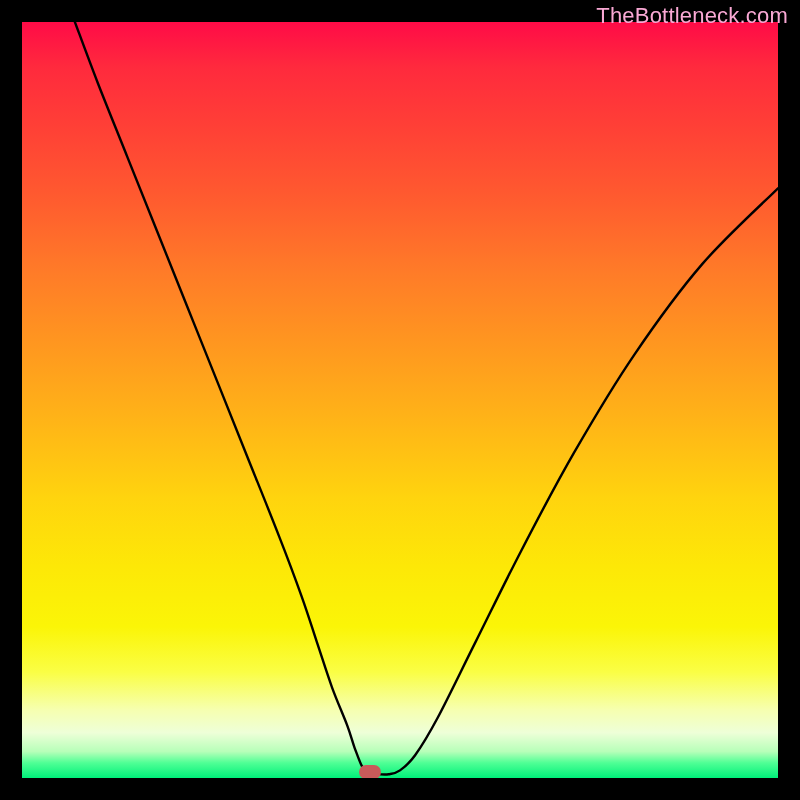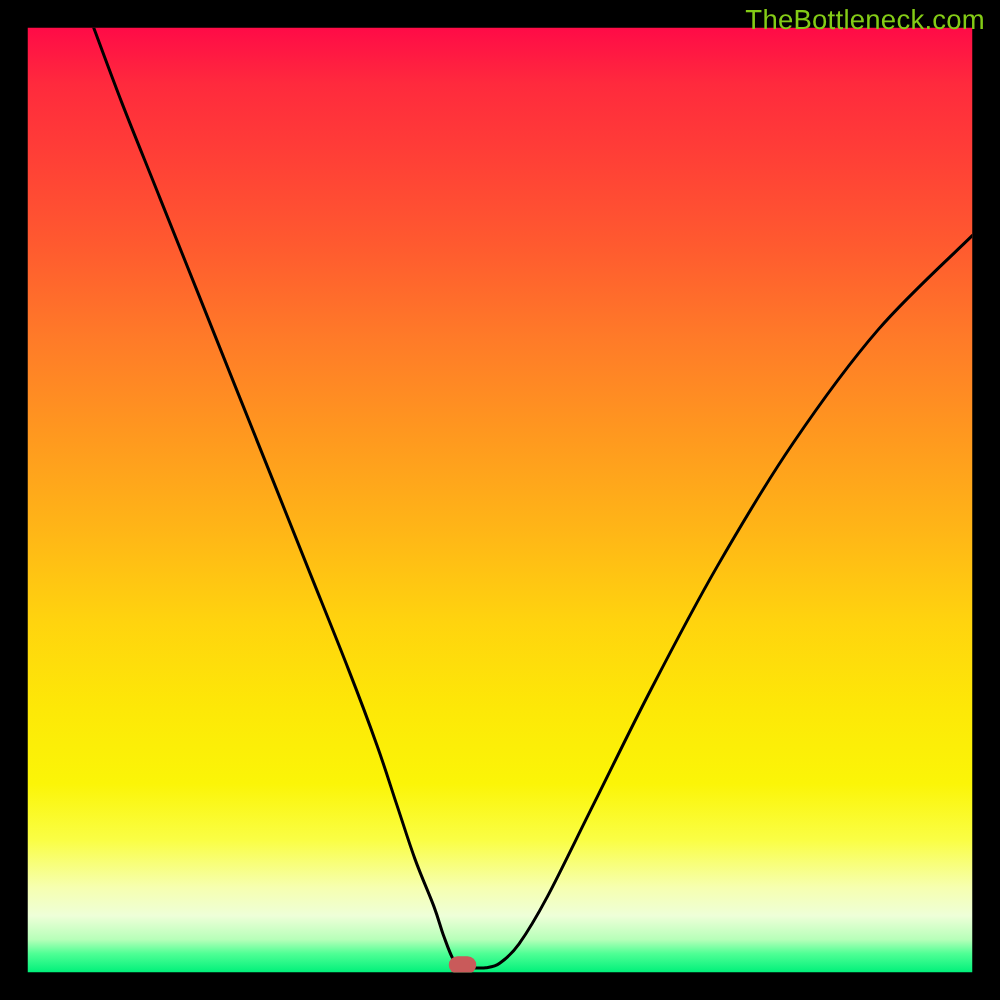--- a/index.html
+++ b/index.html
@@ -65,21 +65,21 @@
     width: 22px;
     height: 14px;
     border-radius: 7px;
     background: #c95a5a;
     transform: translate(-50%, -50%);
   }
   .watermark {
     position: absolute;
     top: 3px;
     right: 12px;
-    color: #84cc16;
+    color: #f9a8d4;
     font-size: 22px;
     font-weight: 500;
     letter-spacing: 0.2px;
     user-select: none;
   }
 </style>
 </head>
 <body>
 
 <div class="frame">

